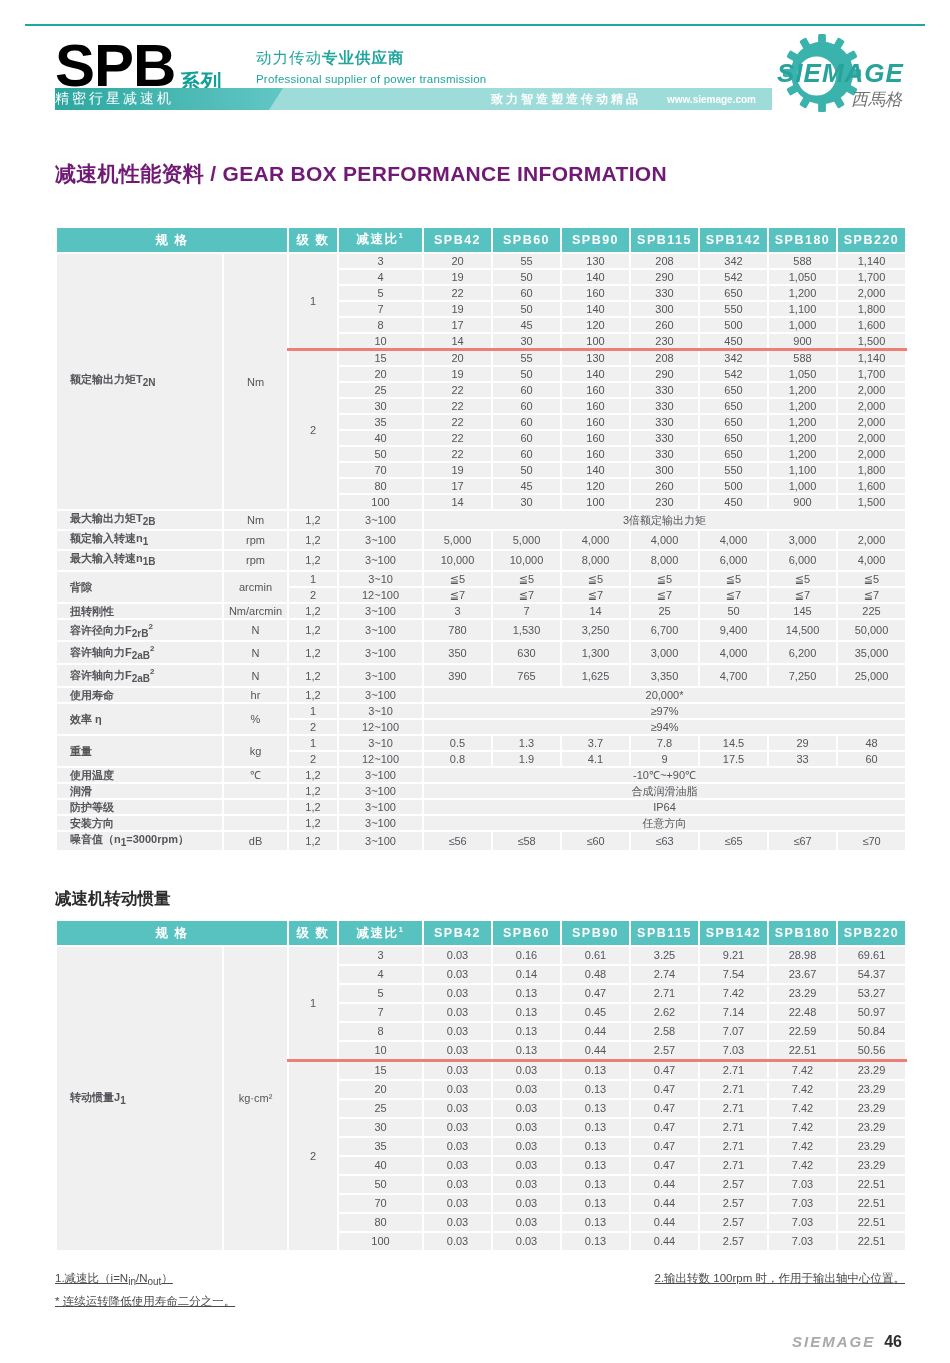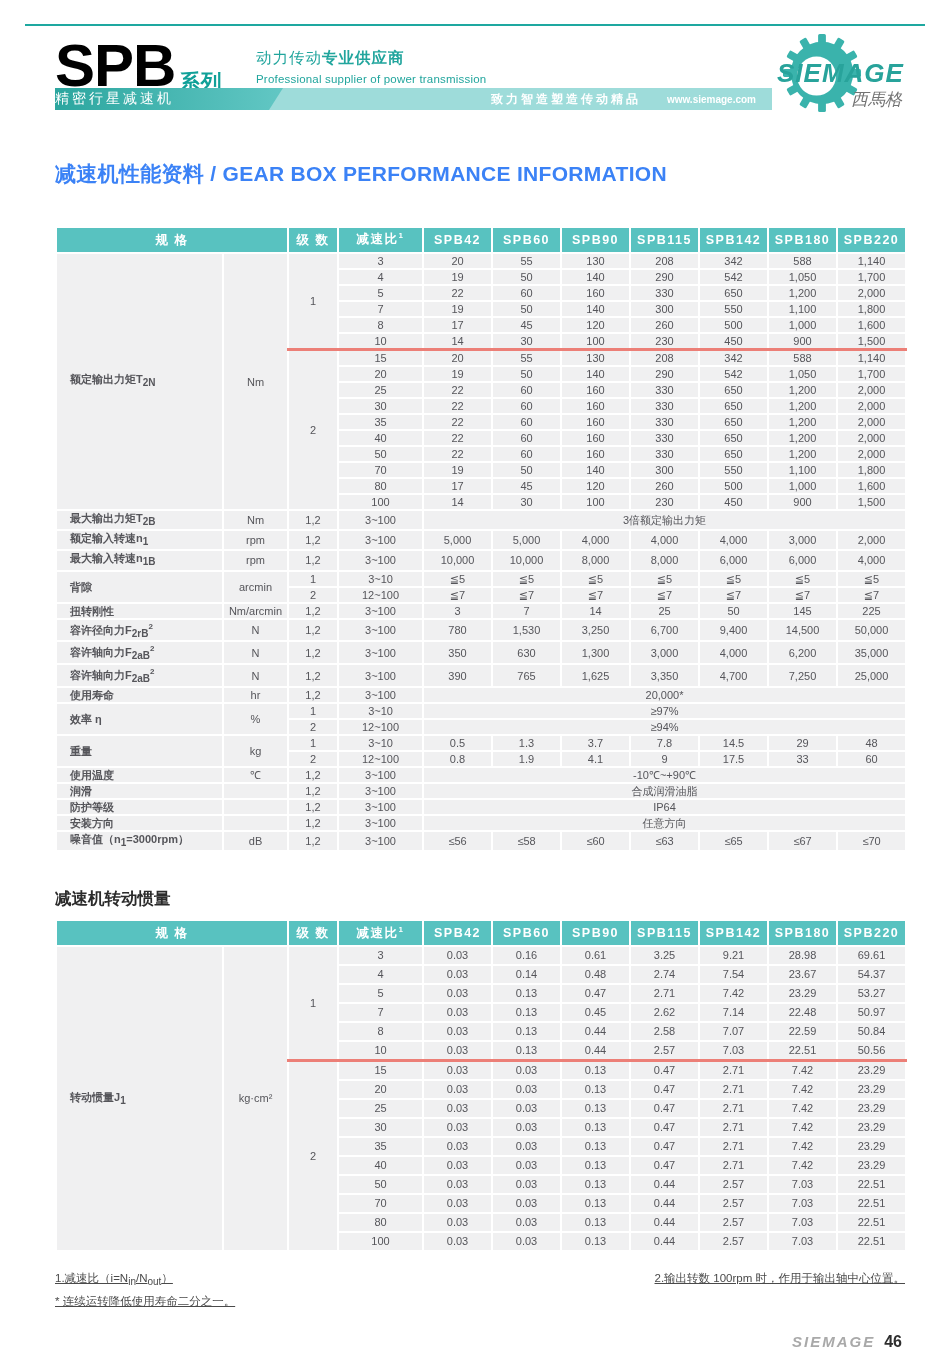--- a/index.html
+++ b/index.html
@@ -26,21 +26,21 @@
   .supplier-cn b{font-weight:800;}
   .supplier-en{font-size:11.5px;margin-top:4px;letter-spacing:0.2px;}
   .logo{position:absolute;left:775px;top:30px;width:165px;height:88px;}
   .gear{position:absolute;left:8px;top:4px;}
   .brand-name{position:absolute;left:2px;top:28px;font-size:26px;font-weight:800;font-style:italic;
               color:#28a39b;letter-spacing:1px;z-index:2;}
   .brand-cn{position:absolute;left:76px;top:58px;font-size:17px;color:#737373;font-style:italic;z-index:2;}
 
   
   .content{padding:0 45px 0 55px;}
-  h1.page-title{margin:38px 0 12px 0;font-size:21px;font-weight:800;color:#3b82f6;letter-spacing:0.3px;}
+  h1.page-title{margin:38px 0 12px 0;font-size:21px;font-weight:800;color:#701a75;letter-spacing:0.3px;}
   h2.section-title{margin:36px 0 0 0;font-size:16.5px;font-weight:800;color:#2b2b2b;}
 
   table.spec{border-collapse:collapse;table-layout:fixed;width:850px;margin-top:38px;}
   table.spec th,table.spec td{border:2px solid #fff;text-align:center;padding:0;
       font-size:11px;color:#55555a;background:#f0f0f1;overflow:hidden;white-space:nowrap;}
   table.spec th.h{background:#58c2c0;color:#fff;font-weight:700;font-size:12.5px;
       height:24px;letter-spacing:1.5px;}
   td.lbl{background:#e9e9ea;text-align:left !important;padding-left:13px !important;
       font-weight:700;color:#47474b;font-size:11.5px;}
   td.unit{background:#e9e9ea;}

